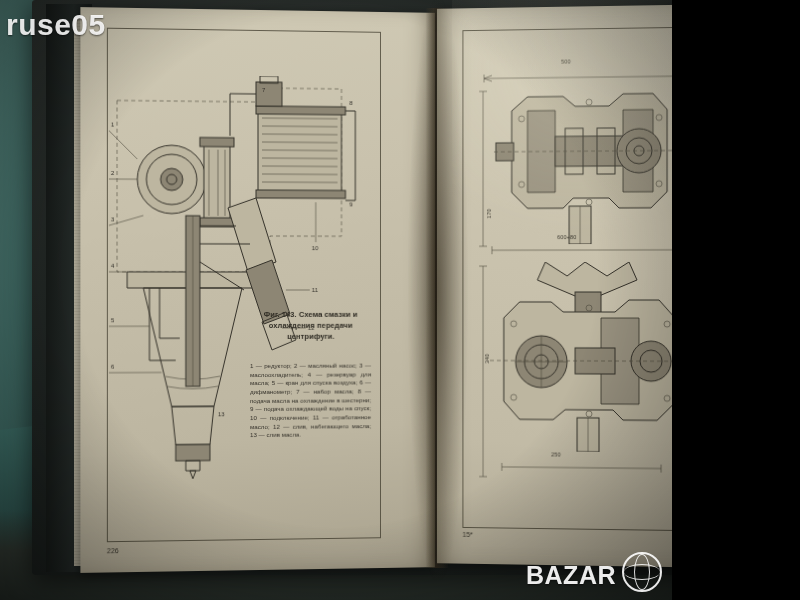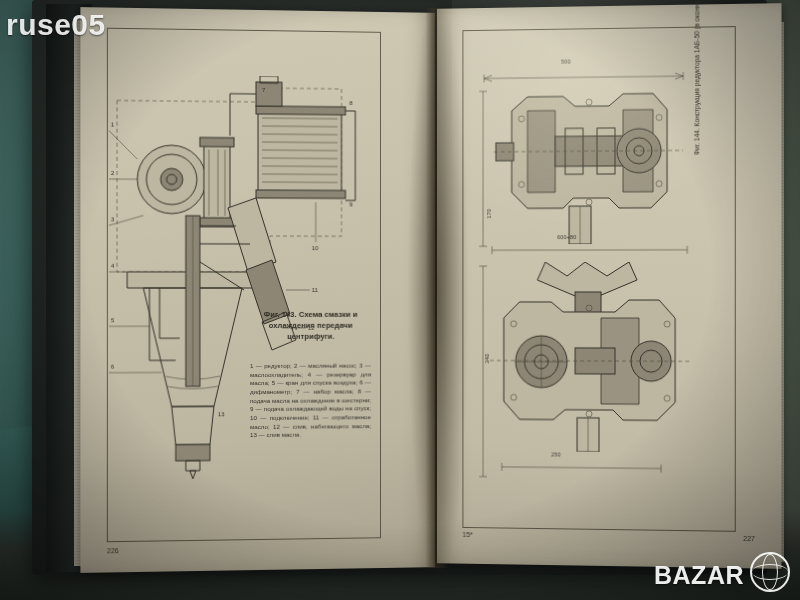--- a/index.html
+++ b/index.html
@@ -8,21 +8,21 @@
     background: #000;
   }
   body {
     width: 800px;
     height: 600px;
     overflow: hidden;
     font-family: "Liberation Sans", sans-serif;
   }
   .photo {
     position: relative;
-    width: 800px;
+    width: 672px;
     height: 600px;
     background: #a21caf;
     overflow: hidden;
   }
 
   
   .backdrop {
     position: absolute;
     inset: 0;
     background:

